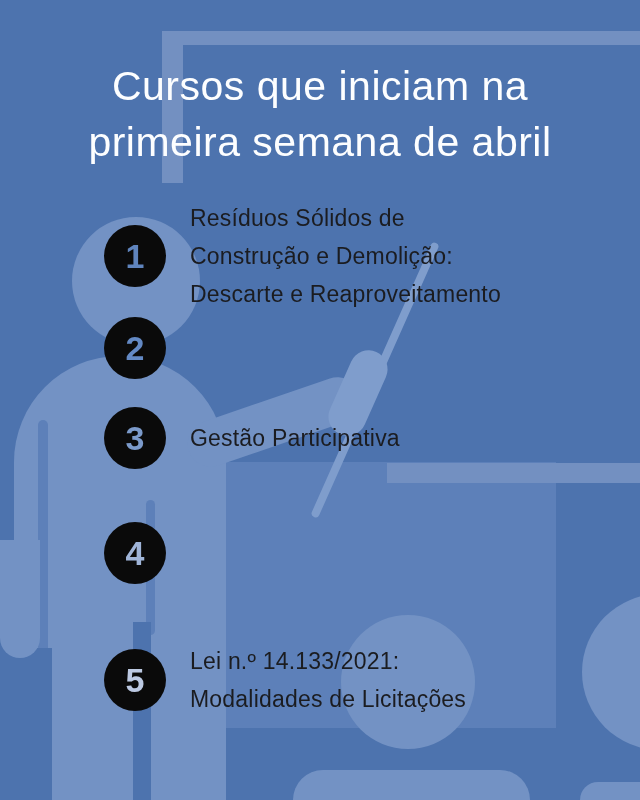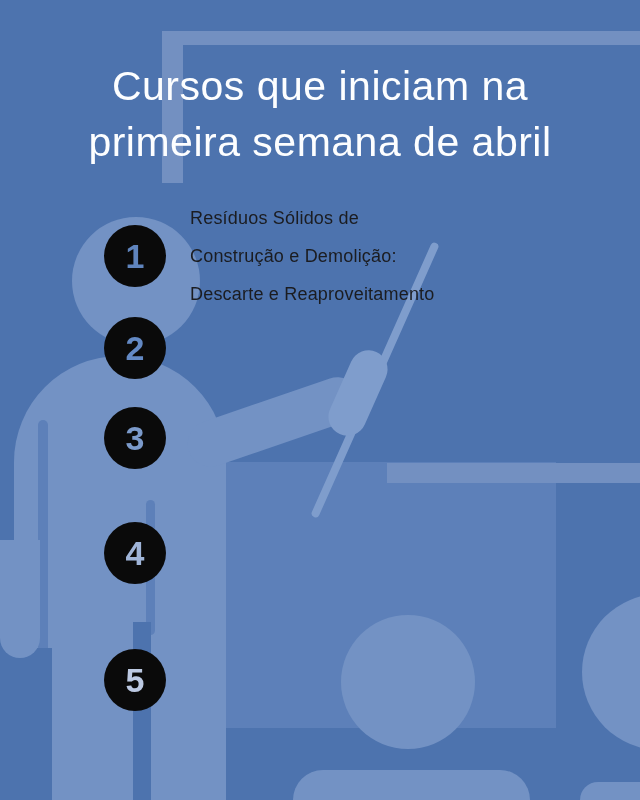--- a/index.html
+++ b/index.html
@@ -67,21 +67,21 @@
   .course:nth-child(5){top:680px;}
   .badge{
     flex:0 0 auto;
     width:62px;height:62px;border-radius:50%;
     background:var(--badge);
     display:flex;align-items:center;justify-content:center;
     font-size:34px;font-weight:bold;
   }
   .course-text{
     color:var(--course-text);
-    font-size:18px;line-height:38px;
+    font-size:23px;line-height:38px;
     letter-spacing:0.2px;
     white-space:pre-line;
   }
 </style>
 </head>
 <body>
 
 <div class="poster">
 
   <div>
@@ -119,26 +119,29 @@
     </li>
     <li class="course">
       <span class="badge">
           <span style="color: rgb(99, 137, 196);">2</span>
         </span>
     </li>
     <li class="course">
       <span class="badge">
           <span style="color: rgb(123, 154, 202);">3</span>
         </span>
+      <div class="course-text">Gestão Participativa</div>
     </li>
     <li class="course">
       <span class="badge">
           <span style="color: rgb(159, 180, 216);">4</span>
         </span>
     </li>
     <li class="course">
       <span class="badge">
           <span style="color: rgb(188, 201, 226);">5</span>
         </span>
+      <div class="course-text">Lei n.º 14.133/2021:
+Modalidades de Licitações</div>
     </li>
   </ol>
 
 </div>
 
 </body></html>

